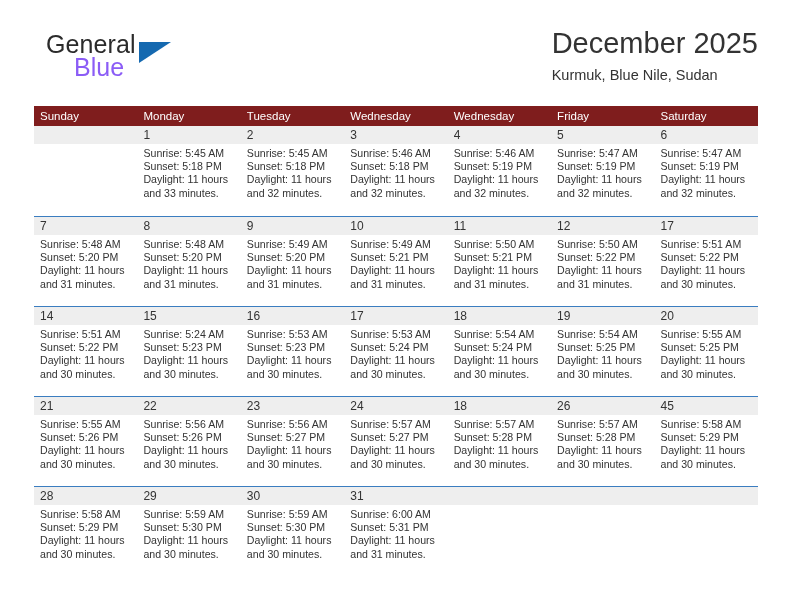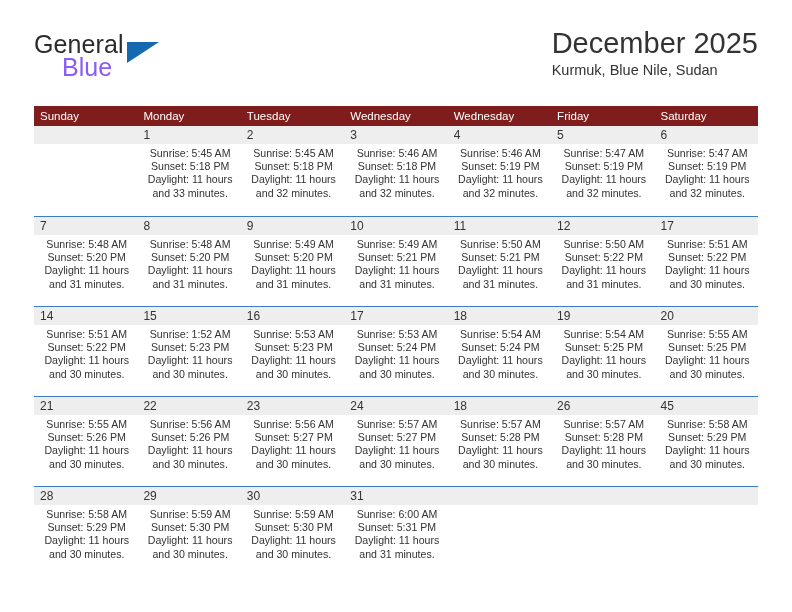--- a/index.html
+++ b/index.html
@@ -24,21 +24,21 @@
   
   .topbar {
     position: absolute;
     left: 34px;
     top: 30px;
     right: 34px;
     height: 68px;
   }
   .logo {
     position: absolute;
-    left: 0;
+    left: 12px;
     top: 0;
     width: 210px;
     height: 60px;
   }
   .logo-general {
     position: absolute;
     left: 0;
     top: 0;
     font-size: 25px;
     letter-spacing: 0.1px;
@@ -73,20 +73,21 @@
     font-size: 29px;
     font-weight: normal;
     color: #333333;
     line-height: 34px;
     white-space: nowrap;
   }
   .location {
     font-size: 14.5px;
     color: #333333;
     line-height: 20px;
+    margin-top: 5px;
     white-space: nowrap;
   }
 
   
   .calendar {
     position: absolute;
     left: 34px;
     top: 106px;
     width: 724px;
   }
@@ -131,21 +132,20 @@
     box-sizing: border-box;
   }
   .daycell.empty .daynum {
     background: #eeeeee;
   }
   .dayinfo {
     padding: 3px 4px 0 6px;
     font-size: 10.6px;
     line-height: 13.2px;
     color: #333333;
-    text-align: center;
   }
   .dayinfo div {
     white-space: nowrap;
   }
   .dayinfo .dl {
     white-space: normal;
   }
 </style>
 </head>
 <body>
@@ -294,21 +294,21 @@
             <div class="daynum">14</div>
             <div class="dayinfo">
               <div>Sunrise: 5:51 AM</div>
               <div>Sunset: 5:22 PM</div>
               <div class="dl">Daylight: 11 hours and 30 minutes.</div>
             </div>
           </div>
           <div class="daycell">
             <div class="daynum">15</div>
             <div class="dayinfo">
-              <div>Sunrise: 1:52 AM</div>
+              <div>Sunrise: 5:24 AM</div>
               <div>Sunset: 5:23 PM</div>
               <div class="dl">Daylight: 11 hours and 30 minutes.</div>
             </div>
           </div>
           <div class="daycell">
             <div class="daynum">16</div>
             <div class="dayinfo">
               <div>Sunrise: 5:53 AM</div>
               <div>Sunset: 5:23 PM</div>
               <div class="dl">Daylight: 11 hours and 30 minutes.</div>

